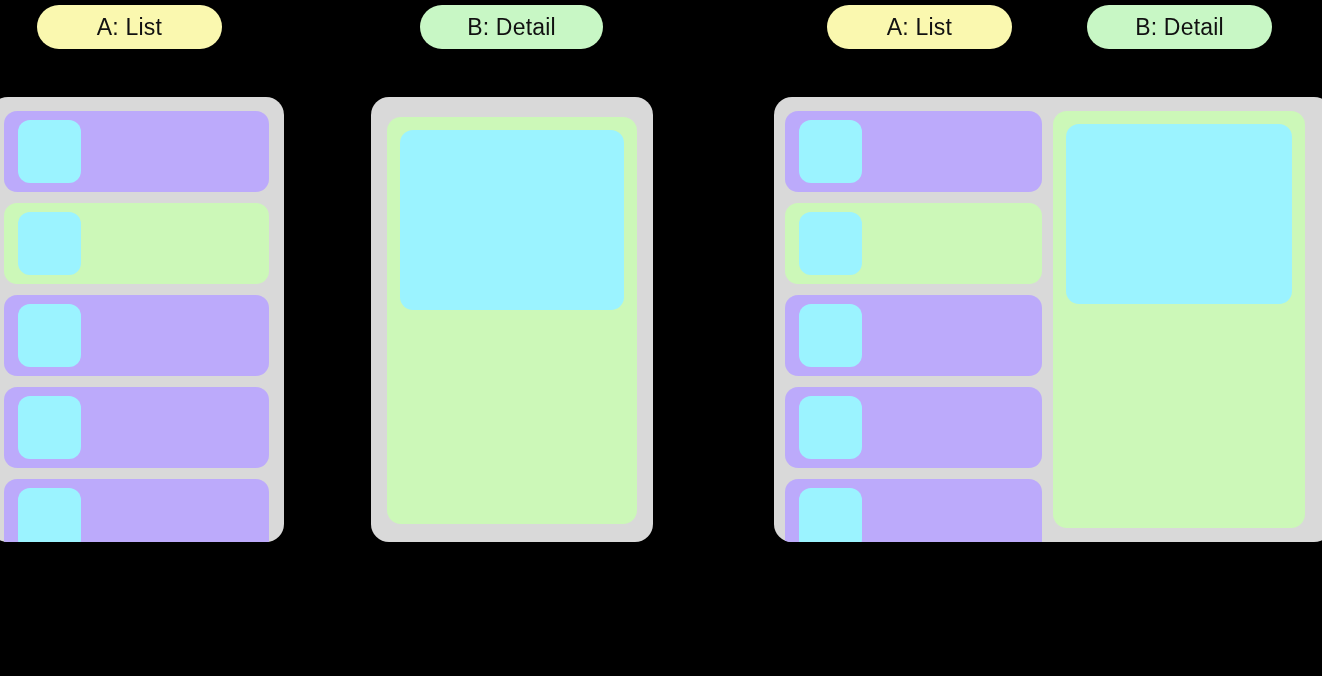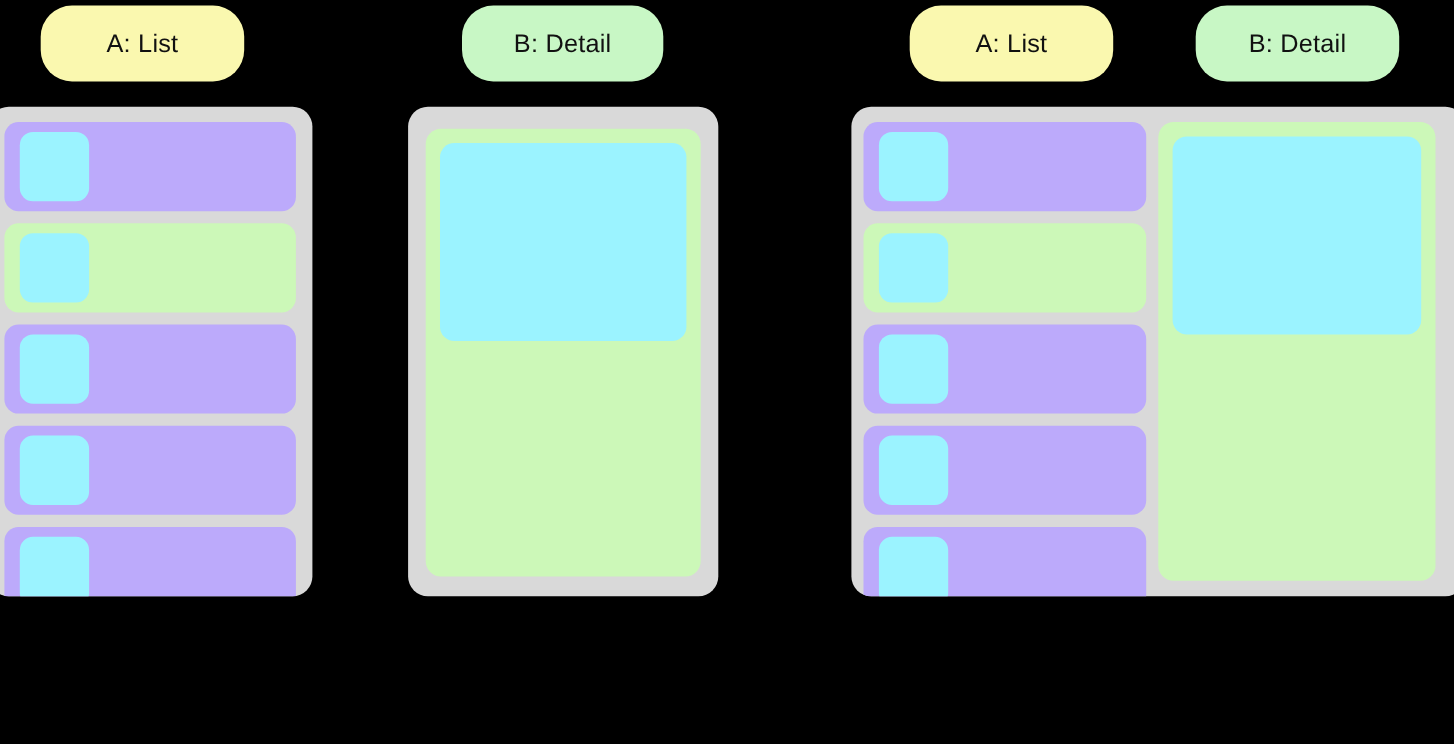--- a/index.html
+++ b/index.html
@@ -11,21 +11,21 @@
     width: 1322px;
     height: 676px;
     position: relative;
     overflow: hidden;
     font-family: "Liberation Sans", sans-serif;
   }
 
   
   .pill {
     position: absolute;
-    height: 69px;
+    height: 44px;
     border-radius: 28.5px;
     display: flex;
     align-items: center;
     justify-content: center;
     font-size: 23px;
     color: #111111;
     letter-spacing: 0.2px;
     white-space: nowrap;
     box-sizing: border-box;
   }

